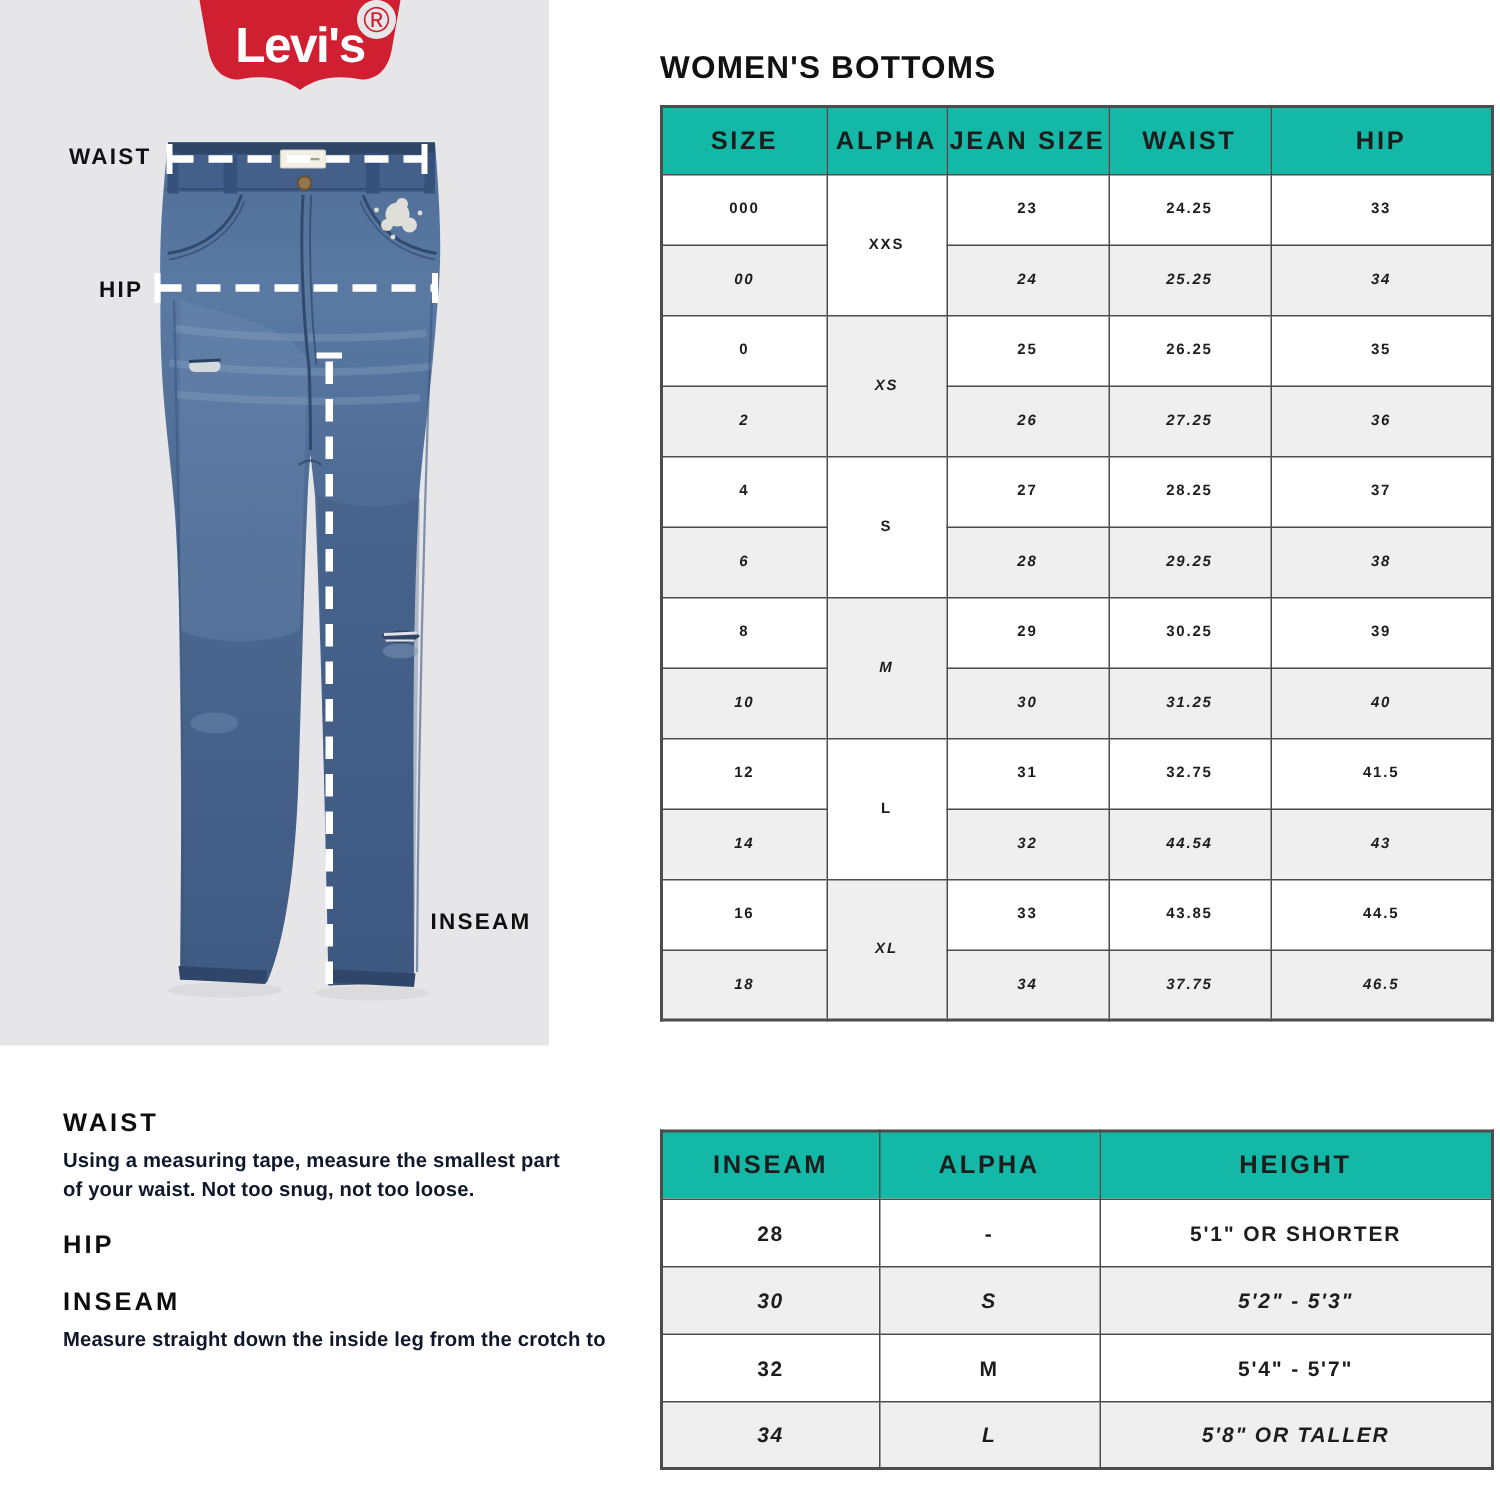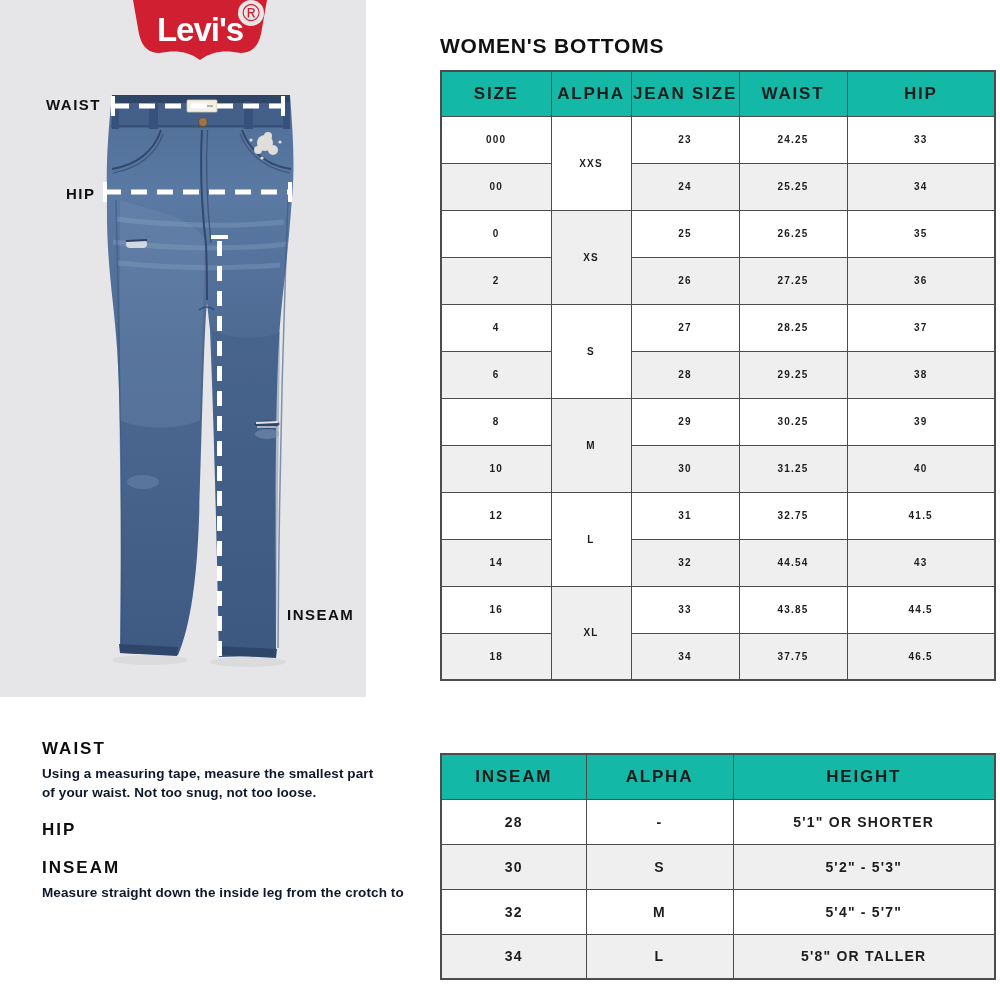--- a/index.html
+++ b/index.html
@@ -35,21 +35,21 @@
   .inseam-table { top:753px; width:554px; }
   th, td {
     border:1.5px solid #4c4c4c; text-align:center; vertical-align:middle;
     font-weight:bold; color:#1d1d1d;
   }
   table { border:2px solid #4c4c4c; }
   th { height:45px; font-size:17px; letter-spacing:1.8px; background:#14b8a6;margin-left:24px; }
   .size-table td { height:47px; font-size:10px; letter-spacing:1.2px; }
   .inseam-table td { height:45px; font-size:14px; letter-spacing:1.2px; }
   td.c-w { background:#ffffff; }
-  td.c-g { background:#efeff0; }
+  td.c-g { background:#efeff0;font-style:italic; }
 
   
   .instructions { position:absolute; left:42px; top:739px; width:370px; }
   .instr-block { margin-bottom:18px; }
   .instr-heading { font-weight:bold; font-size:17px; letter-spacing:2px; color:#0d0d0d; margin-bottom:6px; }
   .instr-line { font-weight:bold; font-size:13.5px; line-height:18.5px; color:#0f172a; letter-spacing:0.1px; }
 </style>
 </head>
 <body>
 

